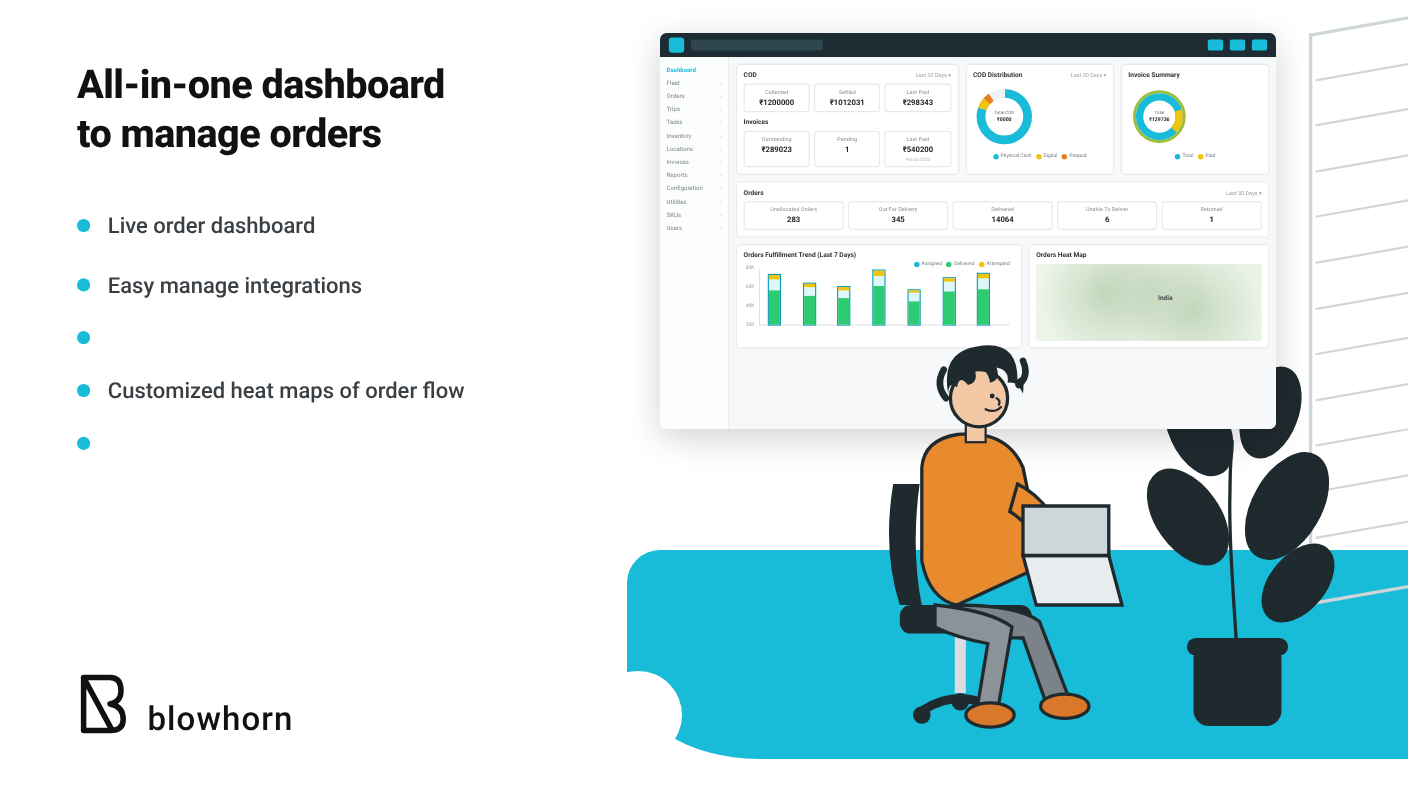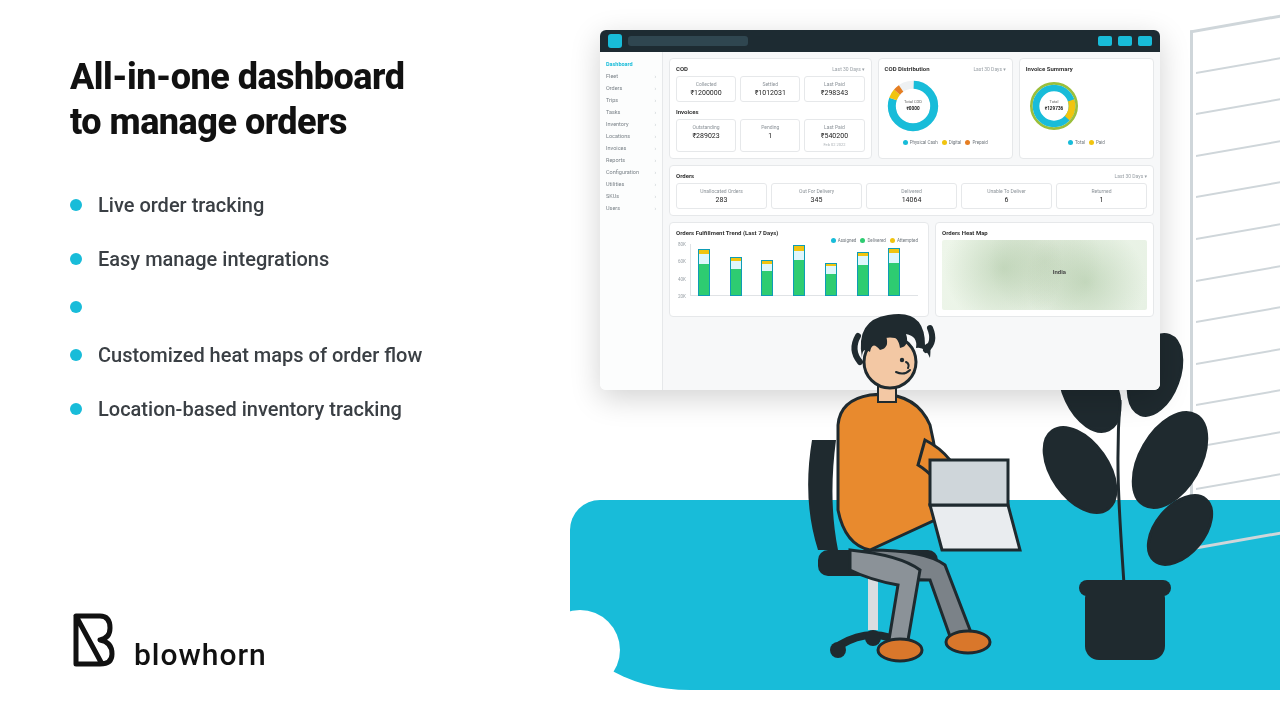--- a/index.html
+++ b/index.html
@@ -57,21 +57,21 @@
   .win .side .sitem.active{color:var(--cyan);font-weight:700;}
   .win .side .sitem .chev{font-size:5px;color:#b9c0c5;}
   .win .main{flex:1;background:var(--panel);padding:6px;overflow:hidden;}
   .row{display:flex;gap:6px;margin-bottom:6px;align-items:stretch;}
   .card{background:#fff;border:1px solid var(--panel-border);border-radius:4px;padding:6px;flex:1;position:relative;}
   .card .title{font-size:6px;font-weight:700;color:#333;display:flex;justify-content:space-between;align-items:center;margin-bottom:4px;}
   .card .title .drop{font-size:5px;color:#9aa1a7;font-weight:400;}
   .statgrid{display:flex;gap:4px;}
   .stat{flex:1;border:1px solid var(--panel-border);border-radius:3px;padding:4px 2px;text-align:center;}
   .stat .lbl{font-size:5px;color:#8b9298;margin-bottom:2px;}
-  .stat .val{font-size:7px;font-weight:400;color:#222;}
+  .stat .val{font-size:7px;font-weight:700;color:#222;}
   .stat .sub{font-size:4px;color:#aab0b5;margin-top:2px;}
   .donut{width:56px;height:56px;margin:2px auto 4px;}
   .legend{display:flex;flex-wrap:wrap;gap:4px;justify-content:center;font-size:4.5px;color:#6f767c;}
   .legend span{display:flex;align-items:center;gap:2px;}
   .legend i{width:5px;height:5px;border-radius:50%;}
   .orders5{display:flex;gap:4px;}
   .orders5 .stat{min-width:0;}
   .chartbox{height:70px;position:relative;background:#fff;}
   .axis{position:absolute;left:14px;top:4px;bottom:14px;width:1px;background:#e0e3e6;}
   .axis-h{position:absolute;left:14px;right:4px;bottom:14px;height:1px;background:#e0e3e6;}
@@ -97,36 +97,35 @@
 <div class="stage">
 
   <div class="left">
     <h1 class="headline">
       <span>All-in-one dashboard</span><br>
       <span>to manage orders</span>
     </h1>
     <ul class="bullets">
       <li>
           <span class="dot"></span>
-          <span>Live order tracking</span>
+          <span>Live order dashboard</span>
         </li>
       <li>
           <span class="dot"></span>
           <span>Easy manage integrations</span>
         </li>
       <li>
           <span class="dot"></span>
         </li>
       <li>
           <span class="dot"></span>
           <span>Customized heat maps of order flow</span>
         </li>
       <li>
           <span class="dot"></span>
-          <span>Location-based inventory tracking</span>
         </li>
     </ul>
   </div>
 
   <div class="brand">
     <span>
       <svg width="46" height="56" viewBox="0 0 46 56">
         <path d="M6 4 H30 Q40 4 40 16 Q40 26 30 28 Q42 30 42 42 Q42 52 30 52 H6 Z M6 4 L32 52" fill="none" stroke="#111" stroke-width="5" stroke-linejoin="round" stroke-linecap="round"></path>
       </svg>
     </span>

